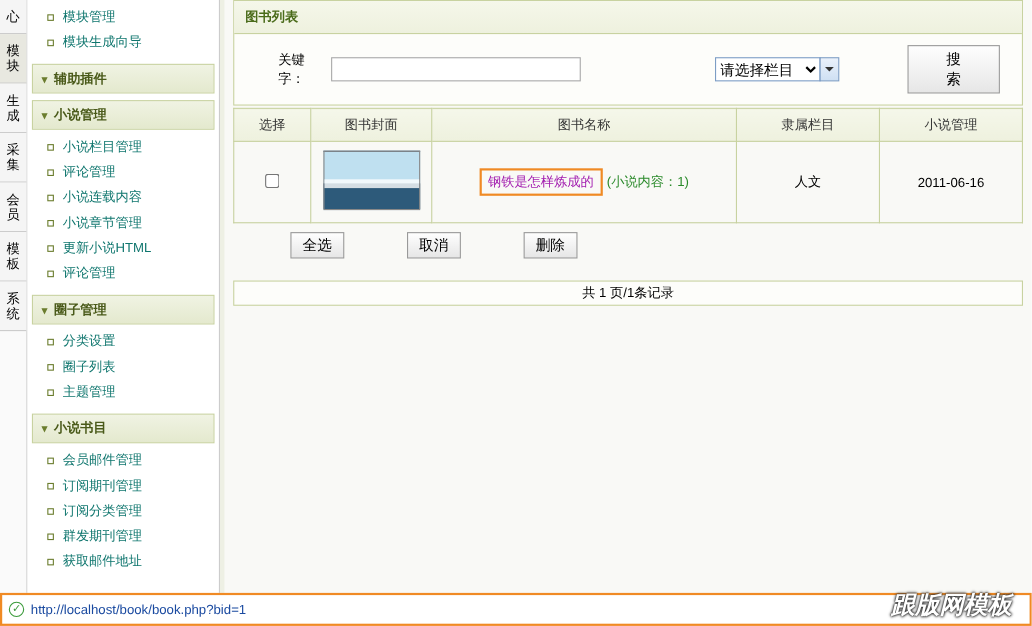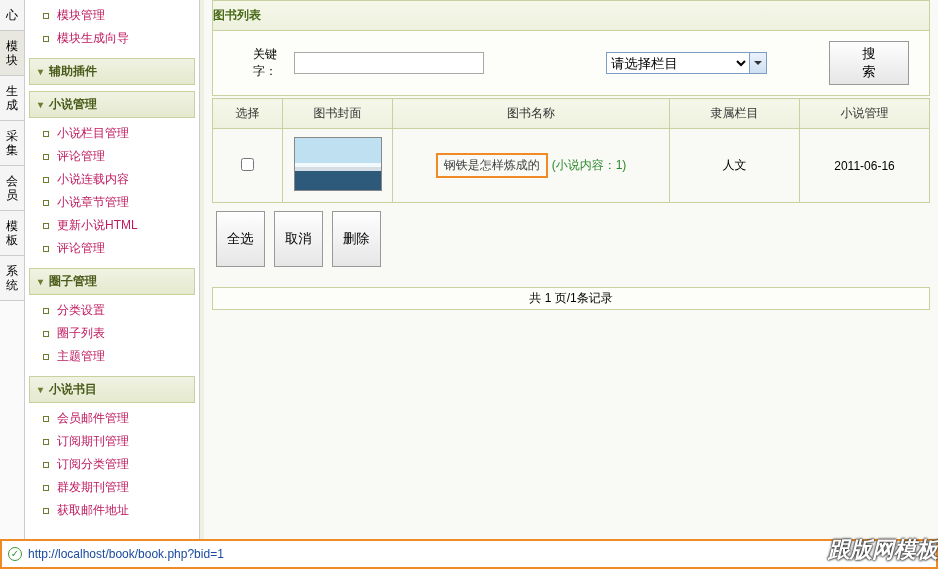--- a/index.html
+++ b/index.html
@@ -5,46 +5,46 @@
 * { margin: 0; padding: 0; box-sizing: border-box; }
 body { font-family: "SimSun", Arial, sans-serif; font-size: 12px; background: #fff; width: 938px; height: 569px; overflow: hidden; position: relative; }
 .layout { display: flex; height: 539px; }
 .left-tabs { width: 25px; display: flex; flex-direction: column; border-right: 1px solid #ccc; background: #fafafa; }
 .left-tab { padding: 8px 4px; text-align: center; border-bottom: 1px solid #ccc; cursor: pointer; writing-mode: horizontal-tb; line-height: 14px; background: #f5f5f5; }
 .left-tab.active { background: #e8e8e0; }
 .sidebar { width: 175px; border-right: 1px solid #ccc; overflow-y: auto; padding: 0 4px 4px; background: #fff; }
 .group-header { display: flex; align-items: center; background: linear-gradient(#f0f3e3, #e4e9ce); border: 1px solid #c8d2a0; padding: 4px 8px; margin-top: 6px; color: #4a5a1a; font-weight: bold; cursor: pointer; }
 .group-header .arrow { margin-right: 6px; color: #6b7d2e; font-size: 10px; }
 .menu { list-style: none; padding: 4px 0 2px 0; }
-.menu li { display: flex; align-items: center; padding: 3px 6px 3px 14px; color: #be185d; cursor: pointer; }
+.menu li { display: flex; align-items: center; padding: 3px 6px 3px 14px; color: #0f766e; cursor: pointer; }
 .menu li .dot { width: 6px; height: 6px; border: 1px solid #6b7d2e; margin-right: 8px; background: #fff; }
 .main { flex: 1; background: #f9f9f6; padding: 0 8px 8px 8px; border-left: 4px solid #eef0e4; overflow: hidden; }
 .panel { border: 1px solid #c8d2a0; background: #fdfdfa; margin-top: 0; }
-.panel-title { color: #4a6b1a; font-weight: bold; padding: 6px 0; border-bottom: 1px solid #c8d2a0; background: linear-gradient(#f5f7ea, #eef1de); font-family: Liberation Mono, monospace; }
+.panel-title { color: #4a6b1a; font-weight: bold; padding: 6px 10px; border-bottom: 1px solid #c8d2a0; background: linear-gradient(#f5f7ea, #eef1de); font-family: Liberation Mono, monospace; }
 .search-row { display: flex; align-items: center; padding: 10px 20px; gap: 2px; }
 .search-row .label { margin-left: 20px; margin-right: 4px; }
 .search-row input[type=text] { width: 260px; height: 22px; border: 1px solid #a8a8a8; padding: 2px 4px; }
-.search-row select { width: 144px; height: 22px; border: 1px solid #7d9dc5; margin-left: 60px; background: #fff; }
+.search-row select { width: 96px; height: 22px; border: 1px solid #7d9dc5; margin-left: 60px; background: #fff; }
 .sel-btn { width: 18px; height: 22px; border: 1px solid #7d9dc5; background: linear-gradient(#eaf1fb,#cfe0f3); margin-left: -1px; position: relative; }
 .sel-btn:after { content: ""; position: absolute; left: 4px; top: 8px; border: 4px solid transparent; border-top-color: #333; }
 .btn { padding: 3px 28px; border: 1px solid #999; background: linear-gradient(#fefefe,#e6e6e6); cursor: pointer; margin-left: 60px; }
 .table { width: 100%; border-collapse: collapse; margin-top: 2px; border: 1px solid #c8d2a0; }
 .table th { background: linear-gradient(#f5f7ea,#eef1de); border: 1px solid #c8d2a0; padding: 6px; color: #333; font-weight: normal; }
 .table td { border: 1px solid #c8d2a0; padding: 8px; text-align: center; vertical-align: middle; }
 .thumb { width: 88px; height: 54px; background: linear-gradient(#bfe0f0 0%, #bfe0f0 55%, #2d5a7a 56%, #2d5a7a 100%); display: inline-block; border: 1px solid #888; position: relative; }
 .thumb:before { content: ""; position: absolute; left: 0; right: 0; top: 48%; height: 8px; background: #fff; opacity: .8; }
-.hilite { border: 2px solid #f08a24; padding: 2px 6px; color: #404040; display: inline-block; }
+.hilite { border: 2px solid #f08a24; padding: 2px 6px; color: #a21caf; display: inline-block; }
 .meta-green { color: #2a8a2a; margin-left: 4px; }
 .action-row { padding: 8px 4px; }
-.small-btn { padding: 18px 10px; border: 1px solid #999; background: linear-gradient(#fefefe,#e6e6e6); cursor: pointer; margin-right: 6px; }
+.small-btn { padding: 2px 10px; border: 1px solid #999; background: linear-gradient(#fefefe,#e6e6e6); cursor: pointer; margin-right: 6px; margin-left: 48px; }
 .pagination { border: 1px solid #c8d2a0; margin-top: 12px; padding: 2px; text-align: center; background: #fdfdfa; }
 .status-bar { position: absolute; left: 0; right: 0; bottom: 0; height: 30px; border: 2px solid #f08a24; display: flex; align-items: center; padding: 0 6px; background: #fff; }
 .status-bar .ok-icon { width: 14px; height: 14px; border-radius: 50%; border: 1px solid #3a9a3a; color: #3a9a3a; font-size: 10px; line-height: 12px; text-align: center; margin-right: 6px; }
 .status-bar a { color: #1a4aa0; text-decoration: none; }
-.watermark { position: absolute; right: 0; bottom: 4px; font-size: 22px; font-weight: bold; color: #fff; text-shadow: 0 0 2px #333, 0 0 2px #333, 0 0 3px #333; font-style: italic; font-family: Liberation Sans, sans-serif; }
+.watermark { position: absolute; right: 18px; bottom: 4px; font-size: 22px; font-weight: bold; color: #fff; text-shadow: 0 0 2px #333, 0 0 2px #333, 0 0 3px #333; font-style: italic; font-family: Liberation Sans, sans-serif; }
 .checkbox { width: 13px; height: 13px; }
 </style>
 </head>
 <body>
 
 <div class="layout">
   <div class="left-tabs">
     <div class="left-tab">心</div>
     <div class="left-tab active">模块</div>
     <div class="left-tab">生成</div>

